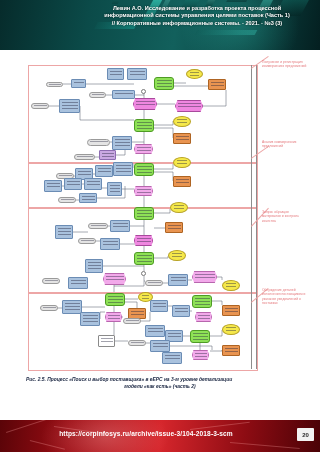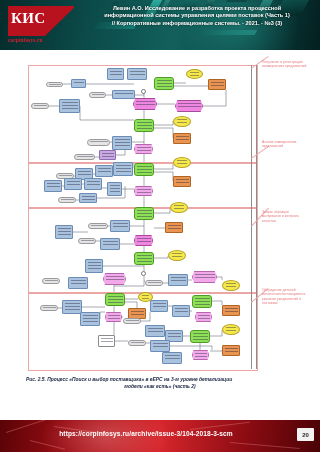--- a/index.html
+++ b/index.html
@@ -93,25 +93,20 @@
   <div class="streak s2"></div>
   <div class="streak s3"></div>
   <div class="streak s4"></div>
   <div class="streak s5"></div>
   <div class="streak s6"></div>
   <div class="streak s7"></div>
   <div class="streak s8"></div>
   <div class="streak s9"></div>
   <div class="streak s10"></div>
 
-  <div id="logo">
-    <div class="logo-tri"></div>
-    <div class="logo-word">КИС</div>
-    <div class="logo-sub">corpinfosys.ru</div>
-  </div>
 
   <div id="citation">
     <div>Левин А.О. Исследование и разработка проекта процессной</div>
     <div>информационной системы управления целями поставок (Часть 1)</div>
     <div>// Корпоративные информационные системы. - 2021. - №3 (3)</div>
   </div>
 </div>
 
 <div id="body">
   <svg id="edges" viewBox="0 0 320 370" preserveAspectRatio="none">

